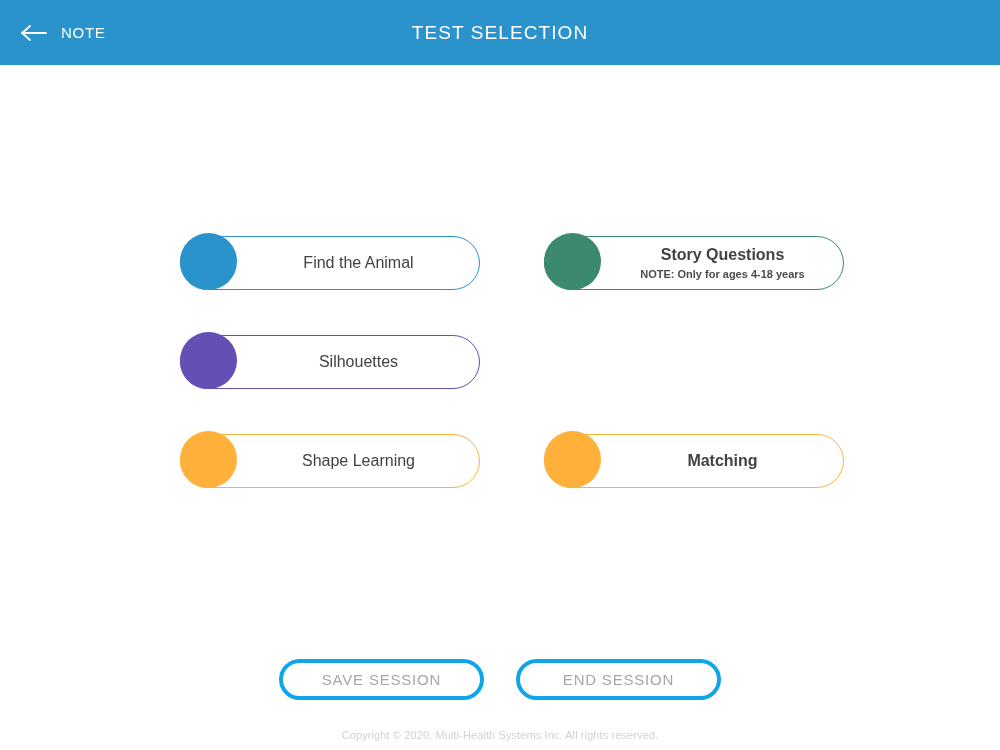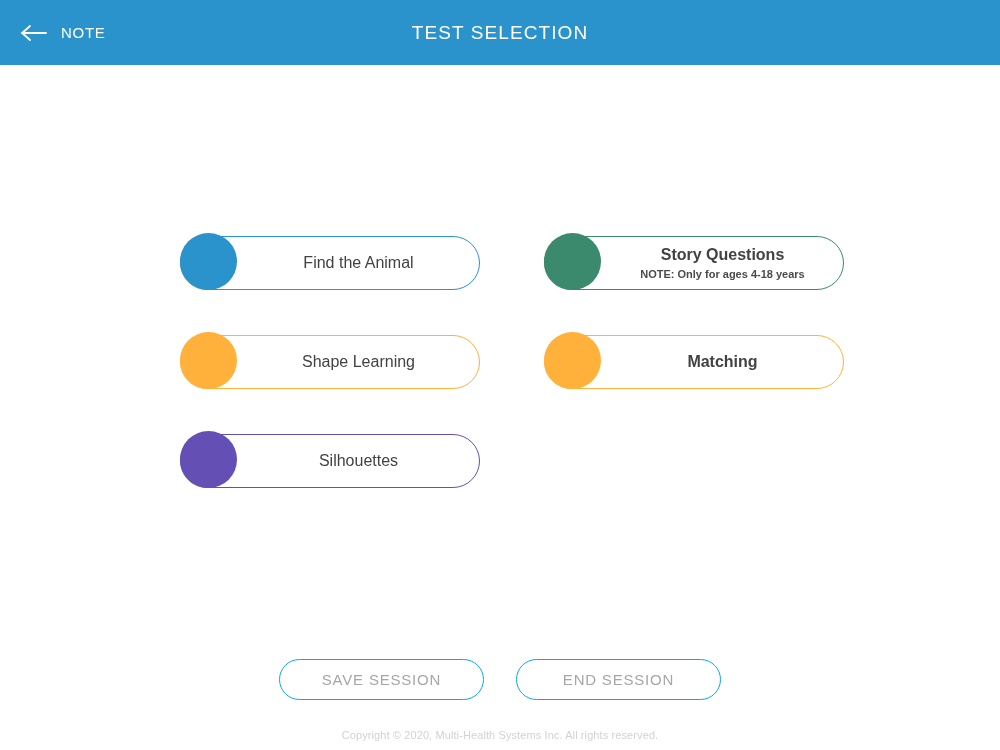--- a/index.html
+++ b/index.html
@@ -134,21 +134,21 @@
     top: 659px;
     width: 1000px;
     display: flex;
     justify-content: center;
     gap: 32px;
   }
   .session-btn {
     width: 205px;
     height: 41px;
     box-sizing: border-box;
-    border: 1px solid #0ea5e9;
+    border: 4px solid #0ea5e9;
     border-radius: 21px;
     background: #ffffff;
     color: #a6a6a6;
     font-family: "Liberation Sans", sans-serif;
     font-size: 15px;
     letter-spacing: 0.8px;
     cursor: pointer;
     display: flex;
     align-items: center;
     justify-content: center;
@@ -198,43 +198,43 @@
       <div class="test-circle" style="background: rgb(60, 138, 110);"></div>
       <div class="test-text">
         <div class="test-label">Story Questions</div>
         <div class="test-note">NOTE: Only for ages 4-18 years</div>
       </div>
     </div>
   </div>
 
   <div class="test-row">
     <div class="test-item col-left">
+      <div class="test-pill" style="border-color: rgb(100, 80, 180);"></div>
+      <div class="test-circle" style="background: rgb(100, 80, 180);"></div>
+      <div class="test-text">
+        <div class="test-label">Silhouettes</div>
+
+      </div>
+    </div>
+  </div>
+
+  <div class="test-row">
+    <div class="test-item col-left">
       <div class="test-pill" style="border-color: rgb(255, 177, 60);"></div>
       <div class="test-circle" style="background: rgb(255, 177, 60);"></div>
       <div class="test-text">
         <div class="test-label">Shape Learning</div>
 
       </div>
     </div>
     <div class="test-item col-right">
       <div class="test-pill" style="border-color: rgb(255, 177, 60);"></div>
       <div class="test-circle" style="background: rgb(255, 177, 60);"></div>
       <div class="test-text">
         <div class="test-label">Matching</div>
-
-      </div>
-    </div>
-  </div>
-
-  <div class="test-row">
-    <div class="test-item col-left">
-      <div class="test-pill" style="border-color: rgb(100, 80, 180);"></div>
-      <div class="test-circle" style="background: rgb(100, 80, 180);"></div>
-      <div class="test-text">
-        <div class="test-label">Silhouettes</div>
 
       </div>
     </div>
   </div>
 
 </div>
 
 <div class="session-actions">
   <button class="session-btn">SAVE SESSION</button>
   <button class="session-btn">END SESSION</button>

